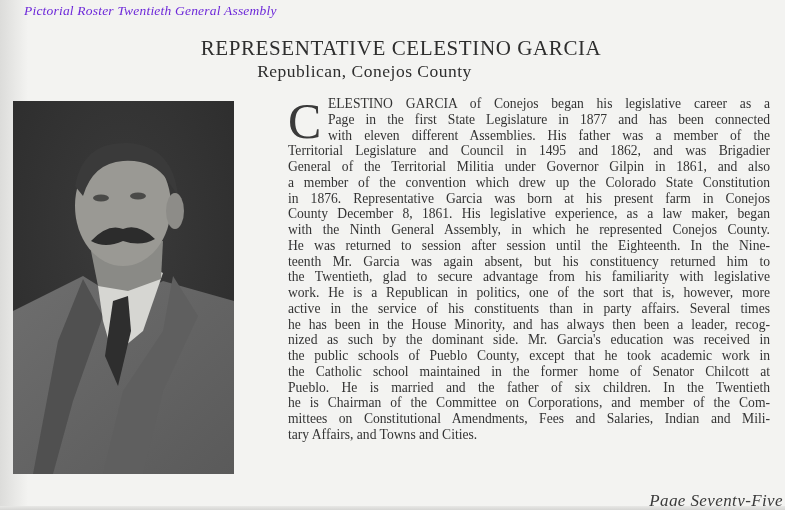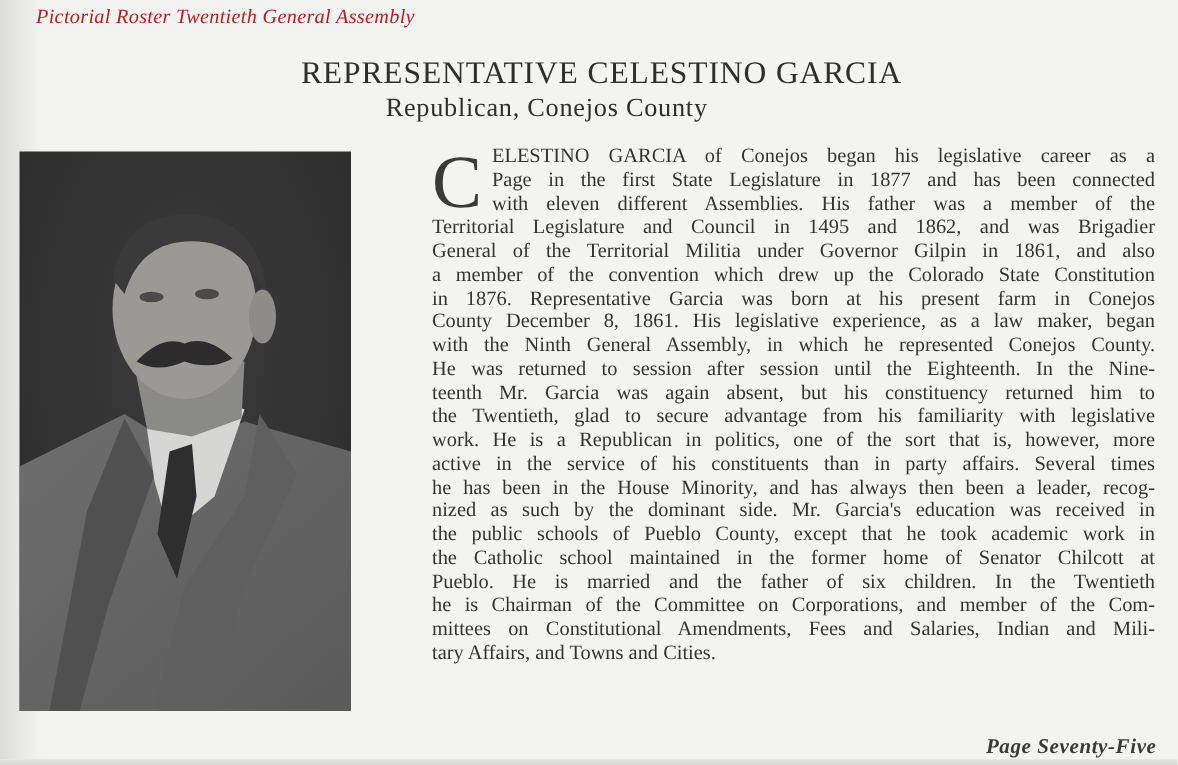--- a/index.html
+++ b/index.html
@@ -13,21 +13,21 @@
   .page-shade {
     position: absolute; left: 0; top: 0; width: 28px; height: 510px;
     background: linear-gradient(to right, #dcdcda, #f3f3f1);
   }
   .bottom-edge {
     position: absolute; left: 0; bottom: 0; width: 785px; height: 4px;
     background: linear-gradient(to bottom, #e8e8e6, #d6d6d4);
   }
   .running-head {
     position: absolute; left: 24px; top: 3px;
-    font-style: italic; font-size: 13.5px; color: #b91c1c;
+    font-style: italic; font-size: 13.5px; color: #6d28d9;
     letter-spacing: 0.2px;
   }
   .title {
     position: absolute; left: 0; width: 785px; top: 36px;
     text-align: center; font-size: 21px; color: #2e2e2e;
     letter-spacing: 0.6px; padding-left: 17px; box-sizing: border-box;
   }
   .subtitle {
     position: absolute; left: 0; width: 722px; top: 61px;
     text-align: center; font-size: 17.5px; color: #2e2e2e;
@@ -44,22 +44,22 @@
     text-align: justify;
   }
   .line { display: block; white-space: nowrap; text-align: justify; text-align-last: justify; height: 15.75px; }
   .line.last { text-align-last: left; }
   .line.indent { padding-left: 40px; }
   .dropcap {
     position: absolute; left: 0; top: 3px;
     font-size: 50px; line-height: 44px; color: #3a3a3a;
   }
   .folio {
-    position: absolute; right: 14px; top: 491px;
-    font-style: italic; font-weight: bold; font-size: 14px; color: #3a3a3a;
+    position: absolute; right: 2px; top: 491px;
+    font-style: italic; font-weight: normal; font-size: 17px; color: #3a3a3a;
     letter-spacing: 0.4px;
   }
 </style>
 </head>
 <body>
 
 <div class="page-shade"></div>
 
 <div class="running-head">Pictorial Roster Twentieth General Assembly</div>
 

